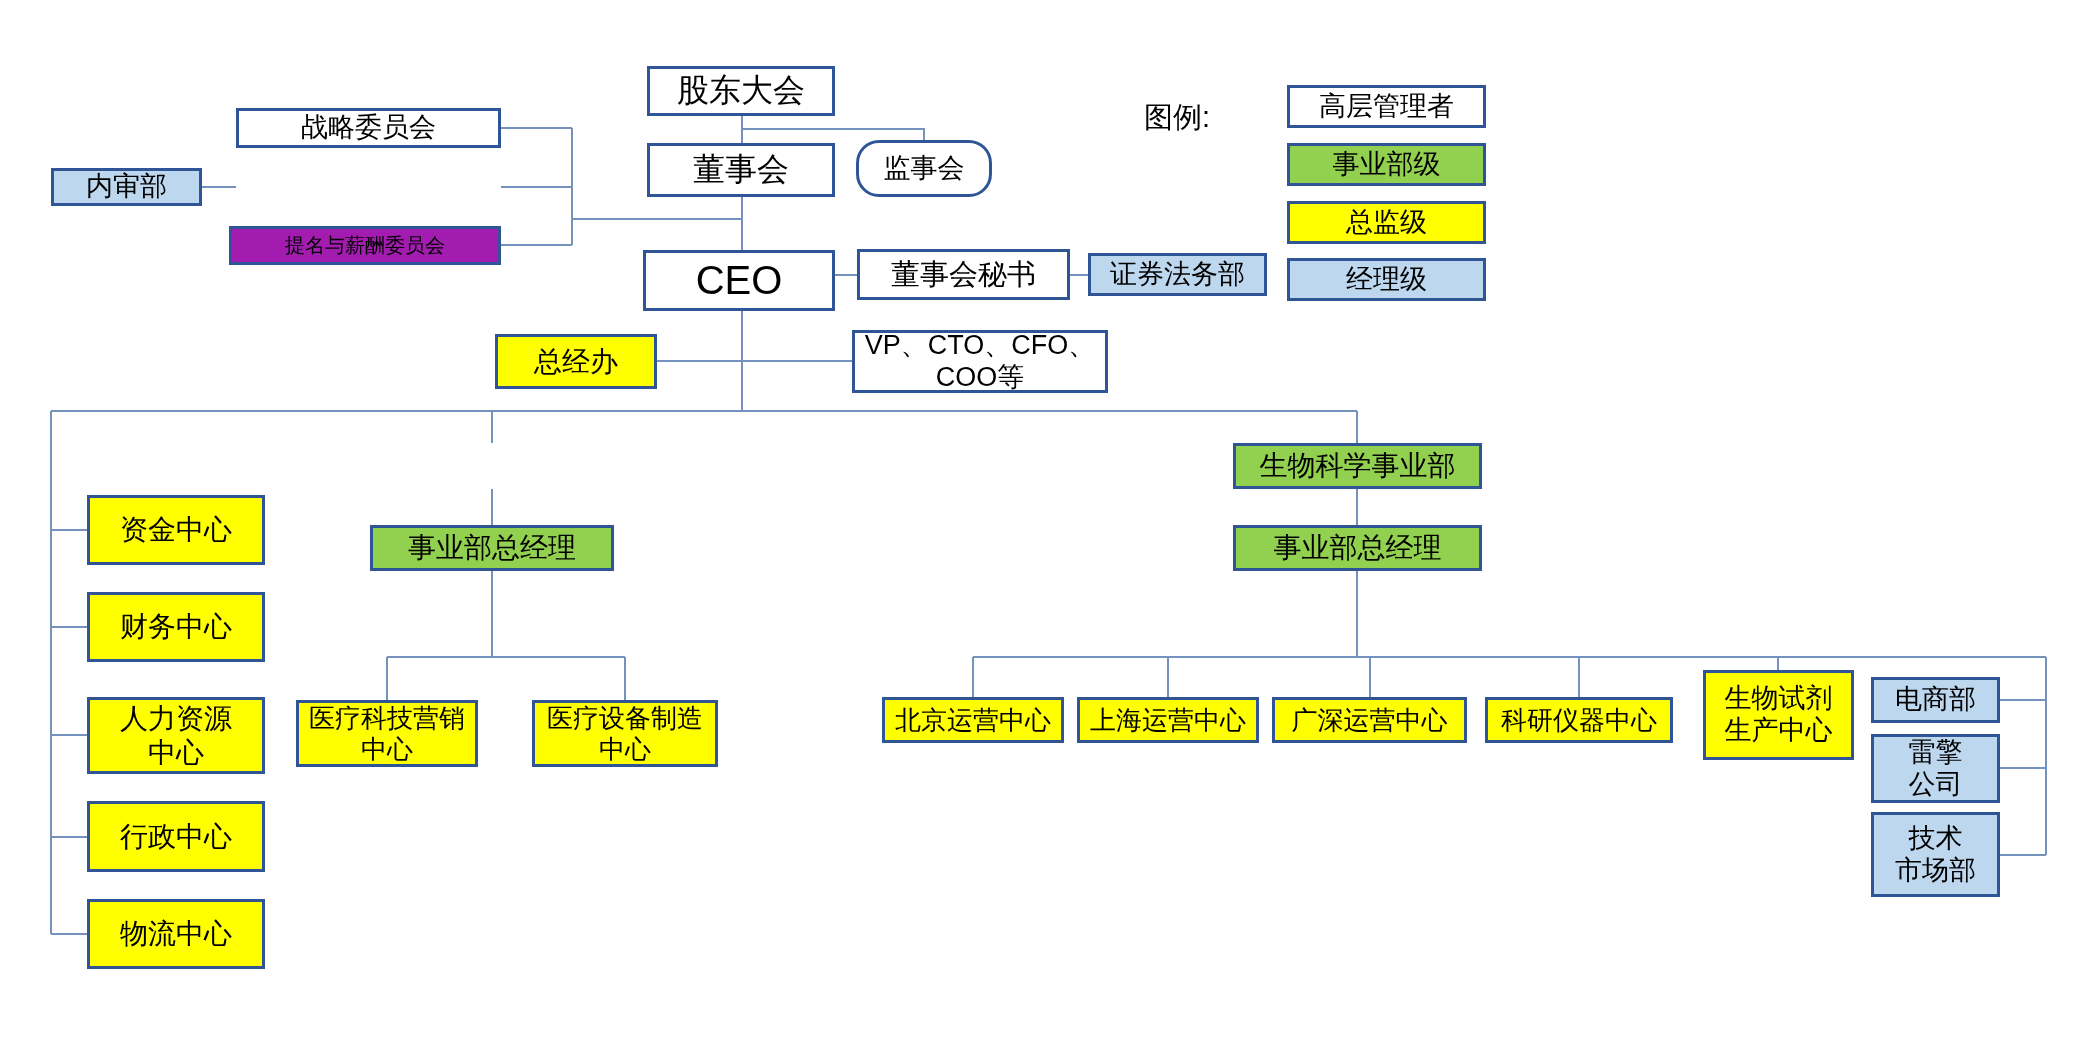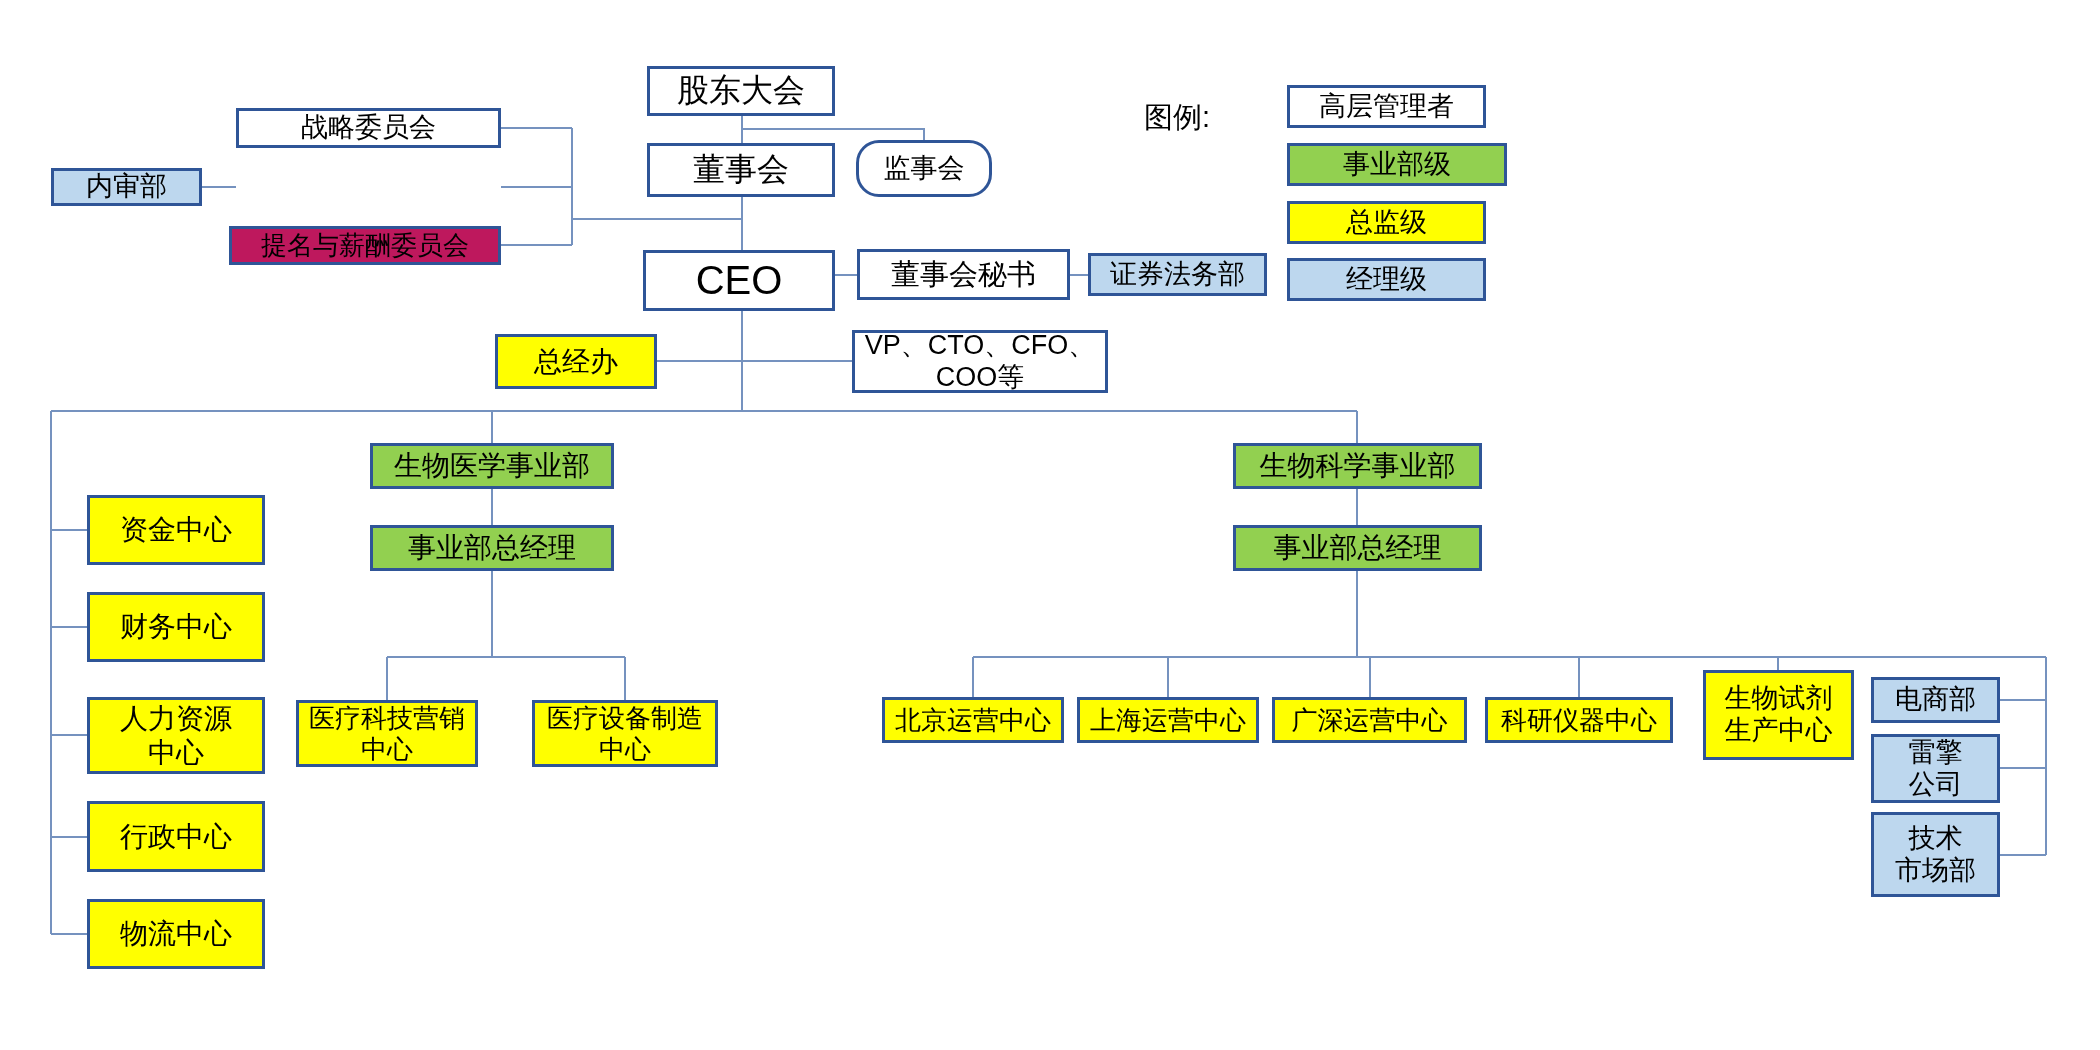--- a/index.html
+++ b/index.html
@@ -72,32 +72,31 @@
       <polyline points="2000,700 2046,700" fill="none" stroke="#7592bf" stroke-width="2"></polyline>
       <polyline points="2000,768 2046,768" fill="none" stroke="#7592bf" stroke-width="2"></polyline>
       <polyline points="2000,855 2046,855" fill="none" stroke="#7592bf" stroke-width="2"></polyline>
     </svg>
   <div class="legend-label">图例:</div>
 <div class="node" style="left: 647px; top: 66px; width: 188px; height: 50px; font-size: 32px; background: rgb(255, 255, 255); border-color: rgb(47, 85, 151); color: rgb(0, 0, 0);">股东大会</div>
     <div class="node" style="left: 647px; top: 143px; width: 188px; height: 54px; font-size: 32px; background: rgb(255, 255, 255); border-color: rgb(47, 85, 151); color: rgb(0, 0, 0);">董事会</div>
     <div class="node" style="left: 856px; top: 140px; width: 136px; height: 57px; font-size: 27px; background: rgb(255, 255, 255); border-color: rgb(47, 85, 151); color: rgb(0, 0, 0); border-radius: 23px;">监事会</div>
     <div class="node" style="left: 236px; top: 108px; width: 265px; height: 40px; font-size: 27px; background: rgb(255, 255, 255); border-color: rgb(47, 85, 151); color: rgb(0, 0, 0);">战略委员会</div>
     <div class="node" style="left: 51px; top: 168px; width: 151px; height: 38px; font-size: 27px; background: rgb(189, 215, 238); border-color: rgb(47, 85, 151); color: rgb(0, 0, 0);">内审部</div>
-    <div class="node" style="left: 229px; top: 226px; width: 272px; height: 39px; font-size: 26px; background: #be185d; border-color: rgb(47, 85, 151); color: rgb(0, 0, 0);">提名与薪酬委员会</div>
+    <div class="node" style="left: 229px; top: 226px; width: 272px; height: 39px; font-size: 20px; background: #a21caf; border-color: rgb(47, 85, 151); color: rgb(0, 0, 0);">提名与薪酬委员会</div>
     <div class="node" style="left: 643px; top: 250px; width: 192px; height: 61px; font-size: 40px; background: rgb(255, 255, 255); border-color: rgb(47, 85, 151); color: rgb(0, 0, 0);">CEO</div>
     <div class="node" style="left: 857px; top: 249px; width: 213px; height: 51px; font-size: 29px; background: rgb(255, 255, 255); border-color: rgb(47, 85, 151); color: rgb(0, 0, 0);">董事会秘书</div>
     <div class="node" style="left: 1088px; top: 253px; width: 179px; height: 43px; font-size: 27px; background: rgb(189, 215, 238); border-color: rgb(47, 85, 151); color: rgb(0, 0, 0);">证券法务部</div>
     <div class="node" style="left: 1287px; top: 85px; width: 199px; height: 43px; font-size: 27px; background: rgb(255, 255, 255); border-color: rgb(47, 85, 151); color: rgb(0, 0, 0);">高层管理者</div>
-    <div class="node" style="left: 1287px; top: 143px; width: 220px; height: 43px; font-size: 27px; background: rgb(146, 208, 80); border-color: rgb(47, 85, 151); color: rgb(0, 0, 0);">事业部级</div>
+    <div class="node" style="left: 1287px; top: 143px; width: 199px; height: 43px; font-size: 27px; background: rgb(146, 208, 80); border-color: rgb(47, 85, 151); color: rgb(0, 0, 0);">事业部级</div>
     <div class="node" style="left: 1287px; top: 201px; width: 199px; height: 43px; font-size: 27px; background: rgb(255, 255, 0); border-color: rgb(47, 85, 151); color: rgb(0, 0, 0);">总监级</div>
     <div class="node" style="left: 1287px; top: 258px; width: 199px; height: 43px; font-size: 27px; background: rgb(189, 215, 238); border-color: rgb(47, 85, 151); color: rgb(0, 0, 0);">经理级</div>
     <div class="node" style="left: 495px; top: 334px; width: 162px; height: 55px; font-size: 28px; background: rgb(255, 255, 0); border-color: rgb(47, 85, 151); color: rgb(0, 0, 0);">总经办</div>
     <div class="node" style="left: 852px; top: 330px; width: 256px; height: 63px; font-size: 27px; background: rgb(255, 255, 255); border-color: rgb(47, 85, 151); color: rgb(0, 0, 0);">VP、CTO、CFO、
 COO等</div>
-    <div class="node" style="left: 370px; top: 443px; width: 244px; height: 46px; font-size: 28px; background: rgb(146, 208, 80); border-color: rgb(47, 85, 151); color: rgb(0, 0, 0);">生物医学事业部</div>
     <div class="node" style="left: 370px; top: 525px; width: 244px; height: 46px; font-size: 28px; background: rgb(146, 208, 80); border-color: rgb(47, 85, 151); color: rgb(0, 0, 0);">事业部总经理</div>
     <div class="node" style="left: 1233px; top: 443px; width: 249px; height: 46px; font-size: 28px; background: rgb(146, 208, 80); border-color: rgb(47, 85, 151); color: rgb(0, 0, 0);">生物科学事业部</div>
     <div class="node" style="left: 1233px; top: 525px; width: 249px; height: 46px; font-size: 28px; background: rgb(146, 208, 80); border-color: rgb(47, 85, 151); color: rgb(0, 0, 0);">事业部总经理</div>
     <div class="node" style="left: 87px; top: 495px; width: 178px; height: 70px; font-size: 28px; background: rgb(255, 255, 0); border-color: rgb(47, 85, 151); color: rgb(0, 0, 0);">资金中心</div>
     <div class="node" style="left: 87px; top: 592px; width: 178px; height: 70px; font-size: 28px; background: rgb(255, 255, 0); border-color: rgb(47, 85, 151); color: rgb(0, 0, 0);">财务中心</div>
     <div class="node" style="left: 87px; top: 697px; width: 178px; height: 77px; font-size: 28px; background: rgb(255, 255, 0); border-color: rgb(47, 85, 151); color: rgb(0, 0, 0);">人力资源
 中心</div>
     <div class="node" style="left: 87px; top: 801px; width: 178px; height: 71px; font-size: 28px; background: rgb(255, 255, 0); border-color: rgb(47, 85, 151); color: rgb(0, 0, 0);">行政中心</div>
     <div class="node" style="left: 87px; top: 899px; width: 178px; height: 70px; font-size: 28px; background: rgb(255, 255, 0); border-color: rgb(47, 85, 151); color: rgb(0, 0, 0);">物流中心</div>
     <div class="node" style="left: 296px; top: 700px; width: 182px; height: 67px; font-size: 26px; background: rgb(255, 255, 0); border-color: rgb(47, 85, 151); color: rgb(0, 0, 0);">医疗科技营销

